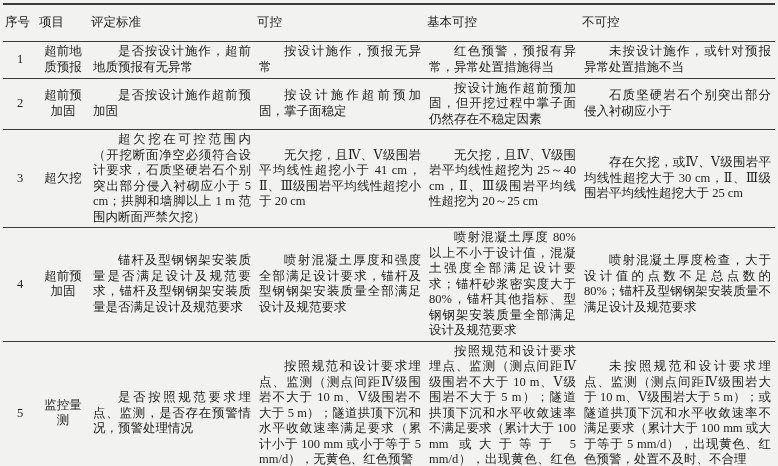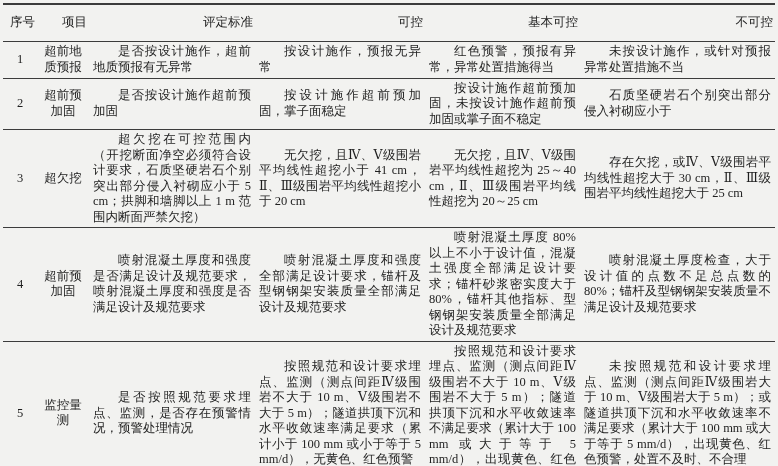--- a/index.html
+++ b/index.html
@@ -30,21 +30,21 @@
   table.eval tr { border-bottom: 1px solid #3c3c3c; }
   table.eval tbody tr:last-child { border-bottom: none; }
   th, td {
     font-weight: normal;
     padding: 2px 4px;
     vertical-align: middle;
     box-sizing: border-box;
     overflow: hidden;
   }
   thead tr { height: 20px; }
-  th { text-align: right; padding: 10px 2px; }
+  th { text-align: left; padding: 10px 2px; }
   td.center { text-align: center; }
   td.text { text-align: justify; text-indent: 2em; }
   tr.rh1 { height: 37px; }
   tr.rh2 { height: 44px; }
   tr.rh3 { height: 94px; }
   tr.rh4 { height: 104px; }
   tr.rh5 { height: 122px; }
 </style>
 </head>
 <body>
@@ -76,35 +76,35 @@
         <td class="text">是否按设计施作，超前地质预报有无异常</td>
         <td class="text">按设计施作，预报无异常</td>
         <td class="text">红色预警，预报有异常，异常处置措施得当</td>
         <td class="text">未按设计施作，或针对预报异常处置措施不当</td>
       </tr>
       <tr class="rh2">
         <td class="center">2</td>
         <td class="center">超前预加固</td>
         <td class="text">是否按设计施作超前预加固</td>
         <td class="text">按设计施作超前预加固，掌子面稳定</td>
-        <td class="text">按设计施作超前预加固，未按设计施作超前预加固或掌子面不稳定</td>
+        <td class="text">按设计施作超前预加固，但开挖过程中掌子面仍然存在不稳定因素</td>
         <td class="text">石质坚硬岩石个别突出部分侵入衬砌应小于</td>
       </tr>
       <tr class="rh3">
         <td class="center">3</td>
         <td class="center">超欠挖</td>
         <td class="text">超欠挖在可控范围内（开挖断面净空必须符合设计要求，石质坚硬岩石个别突出部分侵入衬砌应小于 5 cm；拱脚和墙脚以上 1 m 范围内断面严禁欠挖）</td>
         <td class="text">无欠挖，且Ⅳ、Ⅴ级围岩平均线性超挖小于 41 cm，Ⅱ、Ⅲ级围岩平均线性超挖小于 20 cm</td>
         <td class="text">无欠挖，且Ⅳ、Ⅴ级围岩平均线性超挖为 25～40 cm，Ⅱ、Ⅲ级围岩平均线性超挖为 20～25 cm</td>
         <td class="text">存在欠挖，或Ⅳ、Ⅴ级围岩平均线性超挖大于 30 cm，Ⅱ、Ⅲ级围岩平均线性超挖大于 25 cm</td>
       </tr>
       <tr class="rh4">
         <td class="center">4</td>
         <td class="center">超前预加固</td>
-        <td class="text">喷射混凝土厚度和强度是否满足设计及规范要求，喷射混凝土厚度和强度是否满足设计及规范要求</td>
+        <td class="text">锚杆及型钢钢架安装质量是否满足设计及规范要求，锚杆及型钢钢架安装质量是否满足设计及规范要求</td>
         <td class="text">喷射混凝土厚度和强度全部满足设计要求，锚杆及型钢钢架安装质量全部满足设计及规范要求</td>
         <td class="text">喷射混凝土厚度 80% 以上不小于设计值，混凝土强度全部满足设计要求；锚杆砂浆密实度大于 80%，锚杆其他指标、型钢钢架安装质量全部满足设计及规范要求</td>
         <td class="text">喷射混凝土厚度检查，大于设计值的点数不足总点数的 80%；锚杆及型钢钢架安装质量不满足设计及规范要求</td>
       </tr>
       <tr class="rh5">
         <td class="center">5</td>
         <td class="center">监控量测</td>
         <td class="text">是否按照规范要求埋点、监测，是否存在预警情况，预警处理情况</td>
         <td class="text">按照规范和设计要求埋点、监测（测点间距Ⅳ级围岩不大于 10 m、Ⅴ级围岩不大于 5 m）；隧道拱顶下沉和水平收敛速率满足要求（累计小于 100 mm 或小于等于 5 mm/d），无黄色、红色预警</td>
         <td class="text">按照规范和设计要求埋点、监测（测点间距Ⅳ级围岩不大于 10 m、Ⅴ级围岩不大于 5 m）；隧道拱顶下沉和水平收敛速率不满足要求（累计大于 100 mm 或大于等于 5 mm/d），出现黄色、红色预警，处置及时、合理</td>

